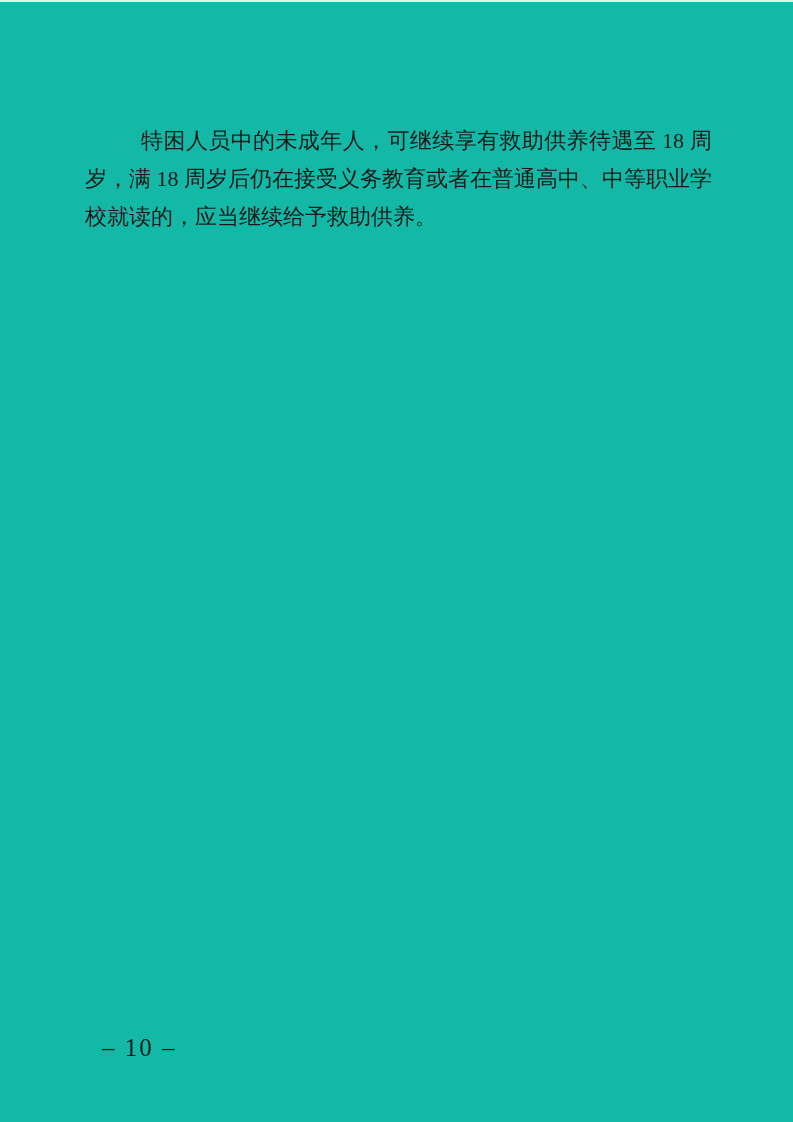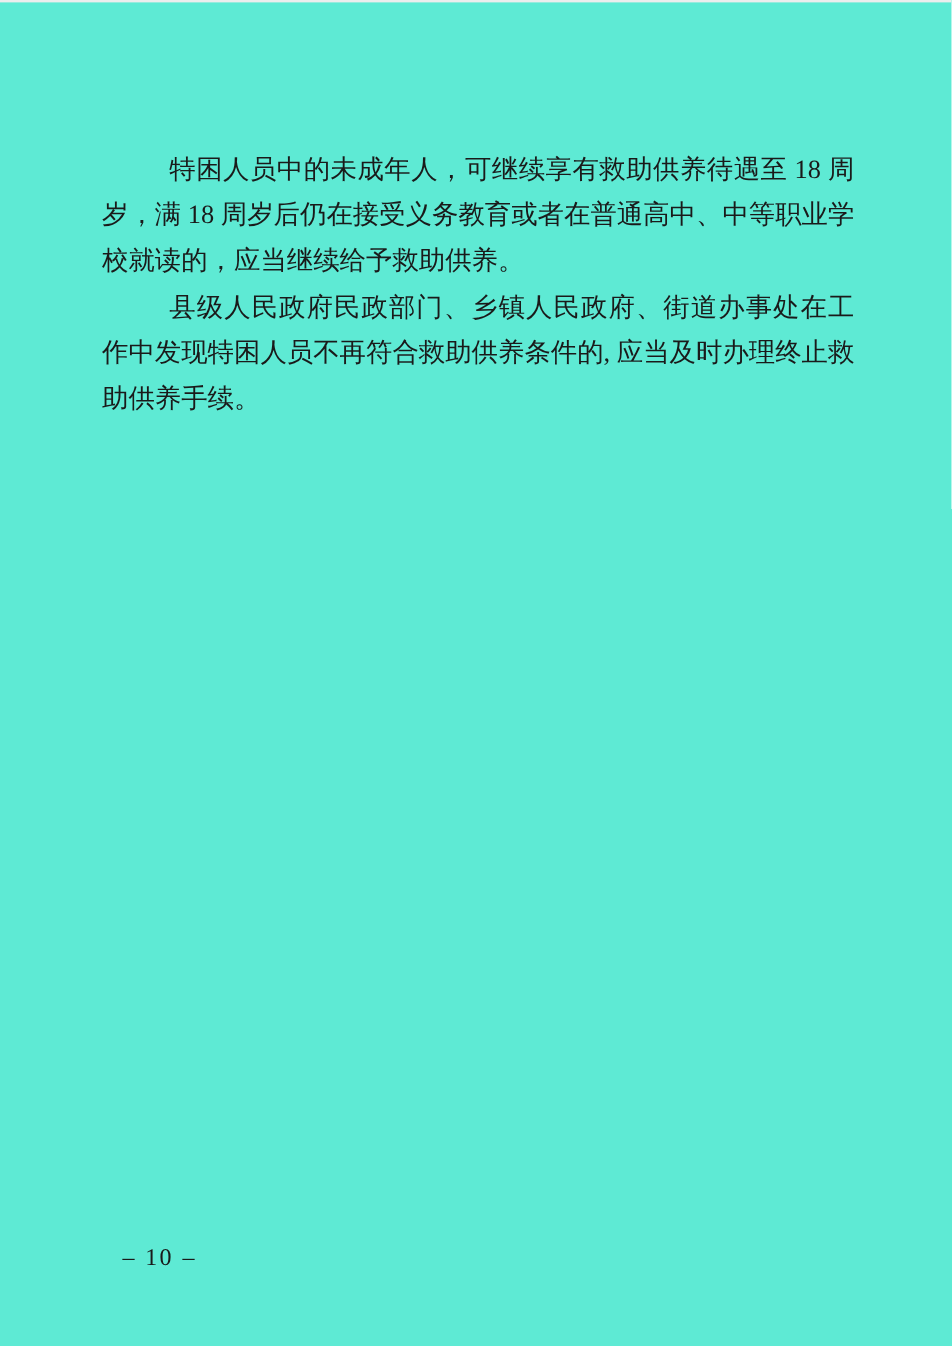--- a/index.html
+++ b/index.html
@@ -4,21 +4,21 @@
 <style>
   html, body {
     margin: 0;
     padding: 0;
     background: #ffffff;
   }
   .page {
     position: relative;
     width: 793px;
     height: 1122px;
-    background: #5eead4;
+    background: #14b8a6;
     overflow: hidden;
     font-family: "Liberation Serif", "DejaVu Serif", serif;
     color: #1a1a1a;
   }
   
   .page-top-edge {
     position: absolute;
     top: 0; left: 0; right: 0;
     height: 2px;
     background: #ededed;
@@ -40,37 +40,36 @@
   }
   .lead {
     font-weight: 700;
     margin-right: 1.25em;
     letter-spacing: 0.5px;
   }
   .footer {
     position: absolute;
     left: 102px;
     top: 1035px;
-    font-size: 20px;
+    font-size: 25px;
     line-height: 26px;
     color: #1a1a1a;
     letter-spacing: 2px;
   }
 </style>
 </head>
 <body>
 
 <div class="page">
   <div class="page-top-edge"></div>
 
   <div class="body-text" id="body-text">
   <p class="para"><span>特困人员中的未成年人，可继续享有救助供养待遇至 18 周岁，满 18 周岁后仍在接受义务教育或者在普通高中、中等职业学校就读的，应当继续给予救助供养。</span></p>
 
 
-  <p class="para"><span>县级人民政府民政部门、乡镇人民政府、街道办事处在工作中发现特困人员不再符合救助供养条件的, 应当及时办理终止救助供养手续。</span></p>
 
 
 
 </div>
 
   <div class="footer">
     <span>– 10 –</span>
   </div>
 </div>
 

